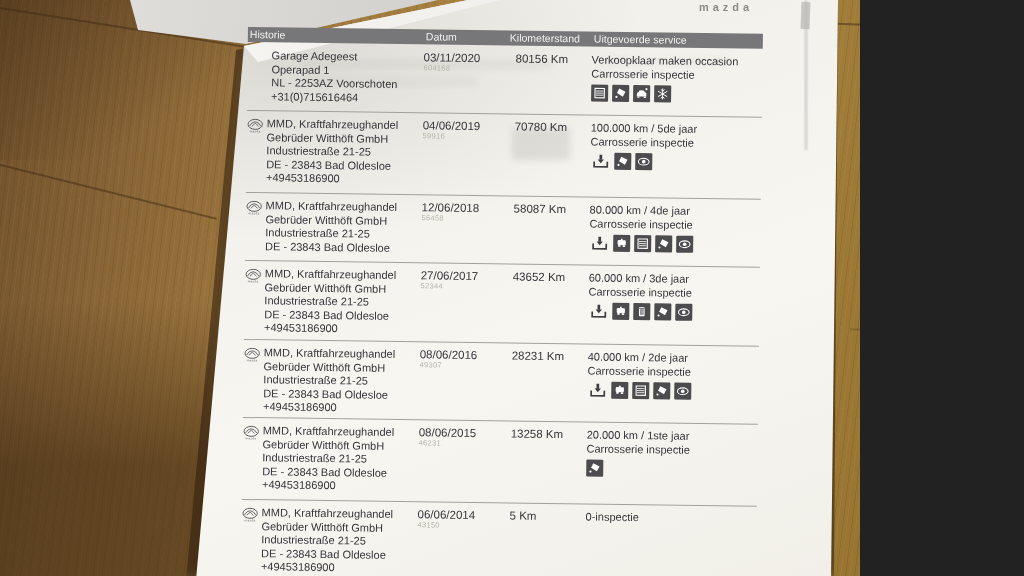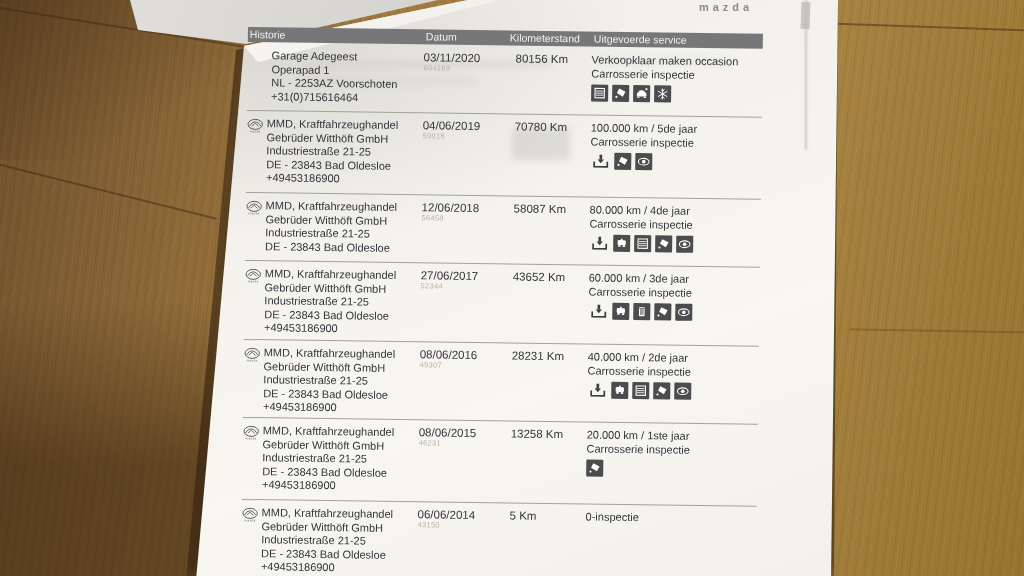--- a/index.html
+++ b/index.html
@@ -1,16 +1,16 @@
 <!DOCTYPE html>
 <html style="--c-headerbar: #77777a; --c-icon: #4c4c4e;"><head>
 <meta charset="utf-8">
 <style>
   html,body{margin:0;padding:0;background:#222;}
-  .scene{position:relative;width:1024px;height:576px;overflow:hidden;
+  .scene{position:relative;width:860px;height:576px;overflow:hidden;
          font-family:"Liberation Sans",sans-serif;background:#8a6637;}
 
   
   .wood{position:absolute;inset:0;
     background:
       repeating-linear-gradient(97deg, rgba(0,0,0,.07) 0 1px, transparent 1px 4px,
                                 rgba(255,255,255,.04) 4px 5px, transparent 5px 9px),
       linear-gradient(105deg,#6e4f2b 0%,#8a6637 18%,#a07a3e 35%,#ad8845 55%,#a5813f 75%,#97742f 100%);}
   .wood-shade-bl{position:absolute;left:0;top:300px;width:260px;height:276px;
     background:linear-gradient(180deg,rgba(60,38,16,0) 0%,rgba(56,35,14,.55) 60%);}

